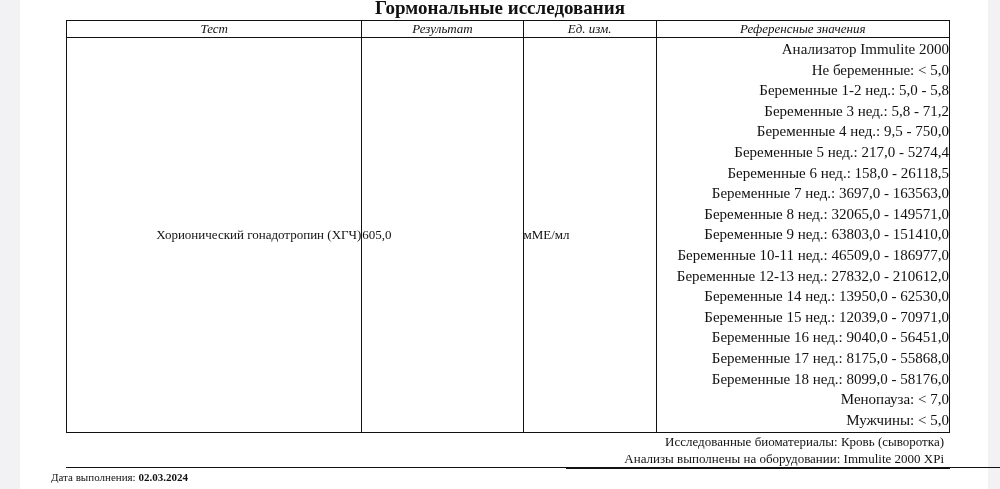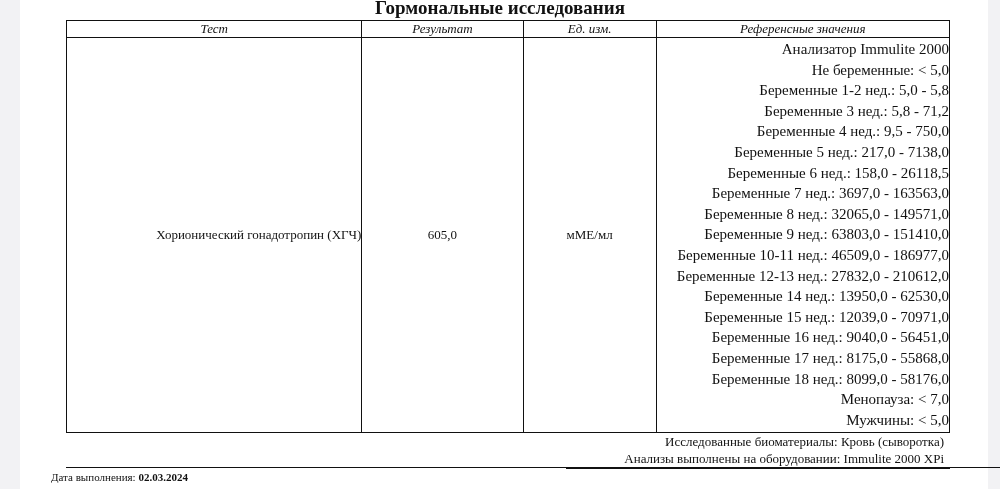--- a/index.html
+++ b/index.html
@@ -4,21 +4,21 @@
 <style>
   html, body { margin:0; padding:0; }
   body { width:1000px; height:489px; background:#f2f2f4; position:relative; overflow:hidden; font-family:"Liberation Serif", serif; color:#111; }
   .page { position:absolute; left:20px; top:0; width:968px; height:489px; background:#fff; }
   .title { position:absolute; left:0; width:1000px; top:-3px; text-align:center; font-weight:bold; font-size:19px; font-family:"Liberation Serif", serif; }
   table.results { position:absolute; left:66px; top:20px; width:884px; border-collapse:collapse; border:1.5px solid #111; font-size:13px; }
   table.results th { font-weight:normal; font-style:italic; border:1.5px solid #111; height:16px; padding:0; font-size:13px;margin-top:32px; }
   table.results td { border-left:1.5px solid #111; border-right:1.5px solid #111; vertical-align:middle; padding:0; }
   .c1 { width:296px; } .c2 { width:161px; } .c3 { width:133px; } .c4 { width:294px; }
   td.test { text-align:right; padding-left:2px !important; }
-  td.center { text-align:center; }
+  td.center { text-align:left; }
   .ref-line { text-align:right; height:20.6px; line-height:20.6px; font-size:15px; }
   .ref-list { padding-top:1px; padding-bottom:2px; }
   .foot { position:absolute; right:56px; font-size:13px; text-align:right; }
   .foot1 { top:434px;text-align:center; }
   .foot2 { top:451px; }
   .hr1 { position:absolute; left:566px; width:384px; top:468px; border-top:1px solid #111; }
   .hr2 { position:absolute; left:66px; width:934px; top:467px; border-top:1px solid #111; }
   .date { position:absolute; left:51px; top:471px; font-size:11px; }
   .date b { font-weight:bold; }
 </style>
@@ -43,21 +43,21 @@
       <td class="test">Хорионический гонадотропин (ХГЧ)</td>
       <td class="center">605,0</td>
       <td class="center">мМЕ/мл</td>
       <td>
         <div class="ref-list" id="ref-list">
             <div class="ref-line">Анализатор Immulite 2000</div>
             <div class="ref-line">Не беременные: &lt; 5,0</div>
             <div class="ref-line">Беременные 1-2 нед.: 5,0 - 5,8</div>
             <div class="ref-line">Беременные 3 нед.: 5,8 - 71,2</div>
             <div class="ref-line">Беременные 4 нед.: 9,5 - 750,0</div>
-            <div class="ref-line">Беременные 5 нед.: 217,0 - 7138,0</div>
+            <div class="ref-line">Беременные 5 нед.: 217,0 - 5274,4</div>
             <div class="ref-line">Беременные 6 нед.: 158,0 - 26118,5</div>
             <div class="ref-line">Беременные 7 нед.: 3697,0 - 163563,0</div>
             <div class="ref-line">Беременные 8 нед.: 32065,0 - 149571,0</div>
             <div class="ref-line">Беременные 9 нед.: 63803,0 - 151410,0</div>
             <div class="ref-line">Беременные 10-11 нед.: 46509,0 - 186977,0</div>
             <div class="ref-line">Беременные 12-13 нед.: 27832,0 - 210612,0</div>
             <div class="ref-line">Беременные 14 нед.: 13950,0 - 62530,0</div>
             <div class="ref-line">Беременные 15 нед.: 12039,0 - 70971,0</div>
             <div class="ref-line">Беременные 16 нед.: 9040,0 - 56451,0</div>
             <div class="ref-line">Беременные 17 нед.: 8175,0 - 55868,0</div>

